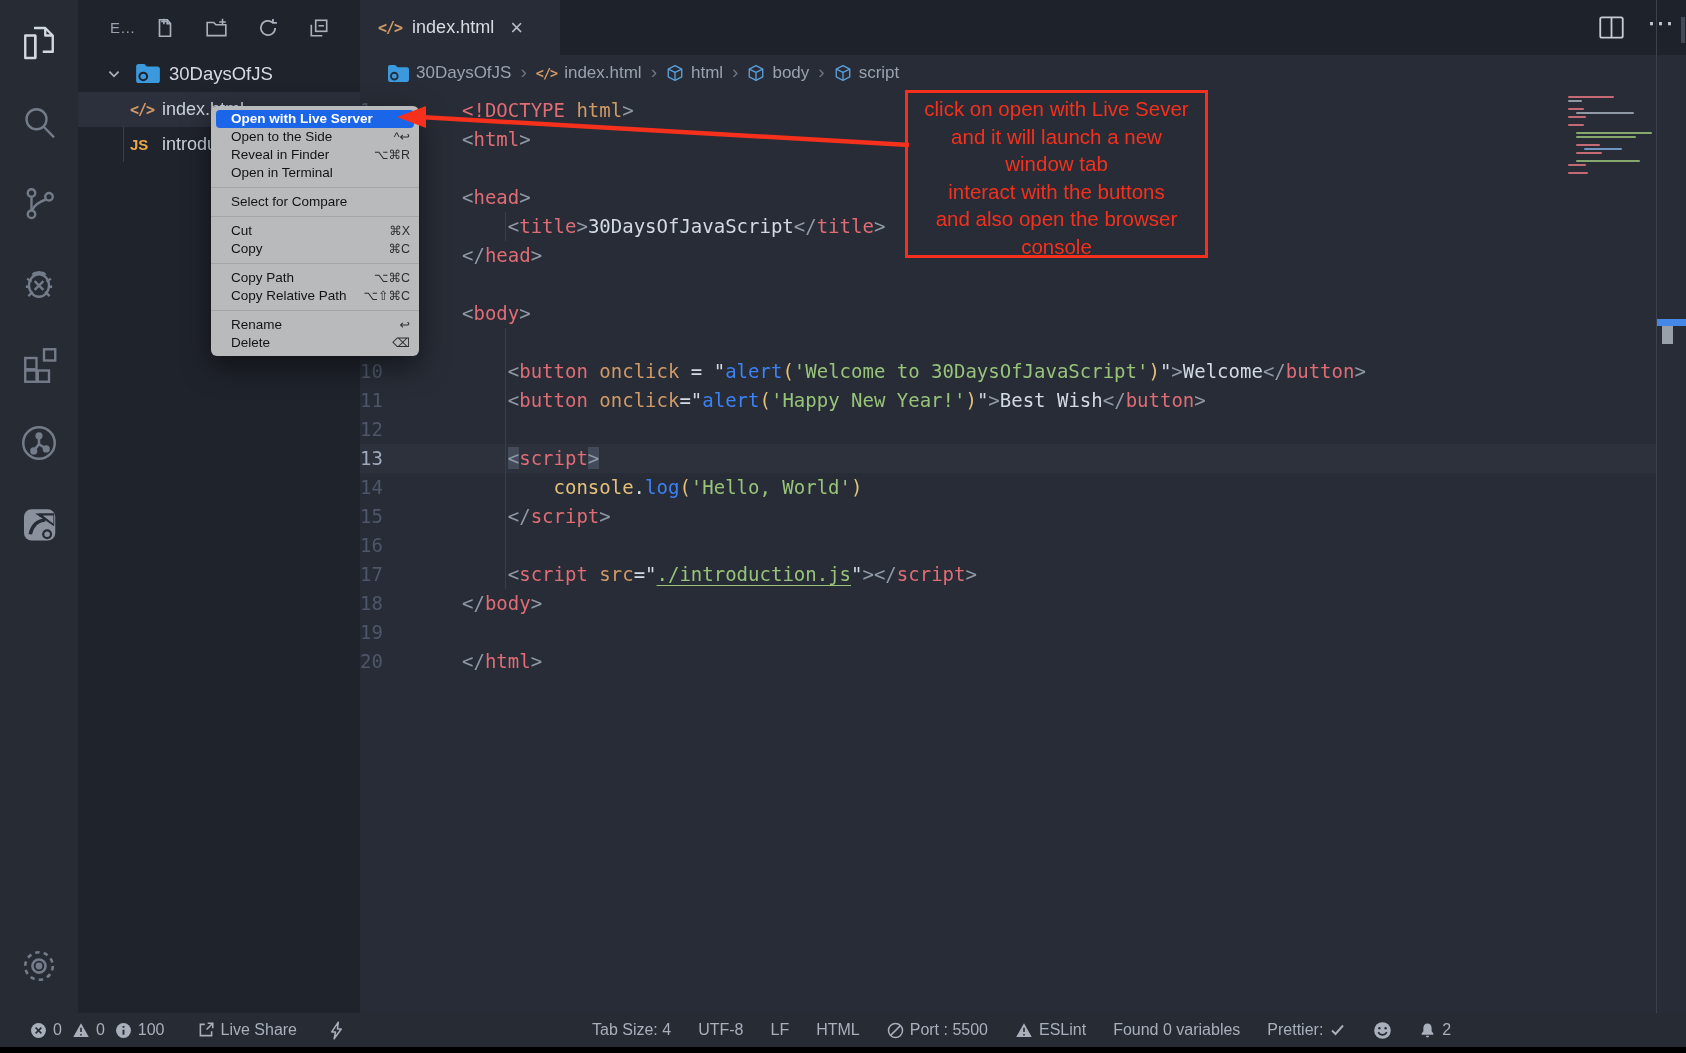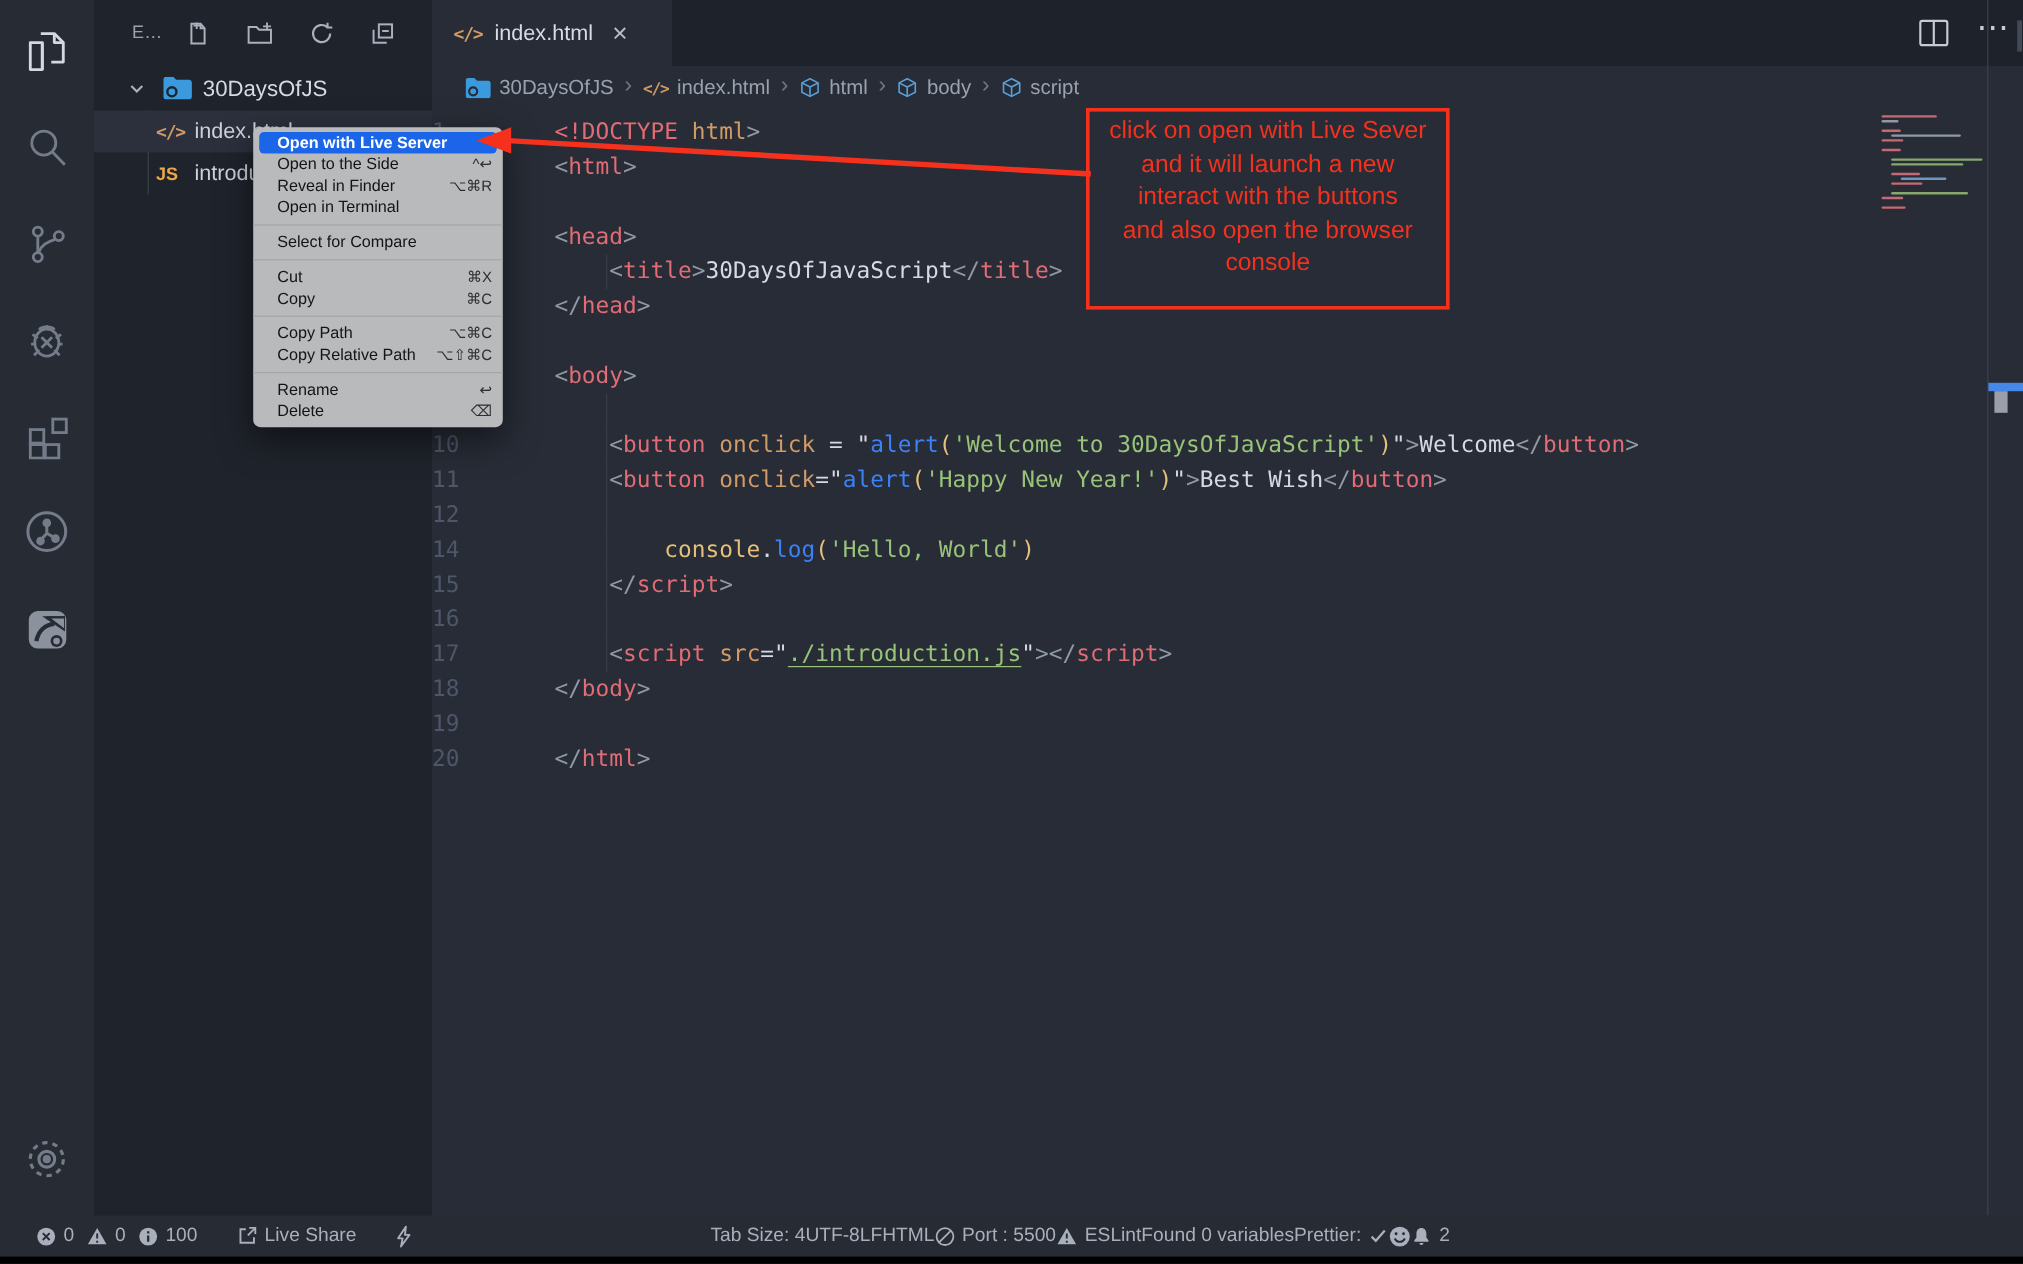--- a/index.html
+++ b/index.html
@@ -58,21 +58,21 @@
   .mi.hl{background:#1a65e8;color:#fff;margin:0 5px;padding:0 4px 0 15px;border-radius:4px;font-weight:600;}
   .msep{height:1px;background:#a4a5a7;margin:5px 0;}
   
   .ann{position:absolute;left:905px;top:90px;width:303px;height:168px;border:3px solid #f5311d;box-sizing:border-box;
        z-index:6;text-align:center;font-size:20.5px;line-height:27.5px;color:#f5311d;padding-top:2px;}
   .arrow-svg{position:absolute;left:390px;top:100px;z-index:11;pointer-events:none;}
   
   .statusbar{position:absolute;left:0;top:1013px;width:1686px;height:34px;background:#262b34;color:#a9afbb;
              font-size:16px;display:flex;align-items:center;z-index:4;}
   .st-left{display:flex;align-items:center;margin-left:30px;gap:10px;}
-  .st-right{position:absolute;left:592px;display:flex;align-items:center;}
+  .st-right{position:absolute;left:592px;display:flex;align-items:center;gap:27px;}
   .st-item{display:flex;align-items:center;gap:6px;cursor:pointer;white-space:nowrap;}
   .bottom-strip{position:absolute;left:0;top:1047px;width:1686px;height:6px;background:#000;}
   svg{display:block;}
 </style>
 </head>
 <body>
 
 <div class="app">
 
   <div class="activitybar">
@@ -273,20 +273,21 @@
       <div class="cl"><span class="num">3</span><span class="ct"></span></div>
       <div class="cl"><span class="num">4</span><span class="ct"><span class="g">&lt;</span><span class="t">head</span><span class="g">&gt;</span></span></div>
       <div class="cl ind"><span class="guide"></span><span class="num">5</span><span class="ct"><span class="w">    </span><span class="g">&lt;</span><span class="t">title</span><span class="g">&gt;</span><span class="w">30DaysOfJavaScript</span><span class="g">&lt;/</span><span class="t">title</span><span class="g">&gt;</span></span></div>
       <div class="cl"><span class="num">6</span><span class="ct"><span class="g">&lt;/</span><span class="t">head</span><span class="g">&gt;</span></span></div>
       <div class="cl"><span class="num">7</span><span class="ct"></span></div>
       <div class="cl"><span class="num">8</span><span class="ct"><span class="g">&lt;</span><span class="t">body</span><span class="g">&gt;</span></span></div>
       <div class="cl ind"><span class="guide"></span><span class="num">9</span><span class="ct"></span></div>
       <div class="cl ind"><span class="guide"></span><span class="num">10</span><span class="ct"><span class="w">    </span><span class="g">&lt;</span><span class="t">button</span><span class="w"> </span><span class="a">onclick</span><span class="w"> = </span><span class="w">"</span><span class="f">alert</span><span class="y">(</span><span class="s">'Welcome to 30DaysOfJavaScript'</span><span class="y">)</span><span class="w">"</span><span class="g">&gt;</span><span class="w">Welcome</span><span class="g">&lt;/</span><span class="t">button</span><span class="g">&gt;</span></span></div>
       <div class="cl ind"><span class="guide"></span><span class="num">11</span><span class="ct"><span class="w">    </span><span class="g">&lt;</span><span class="t">button</span><span class="w"> </span><span class="a">onclick</span><span class="w">=</span><span class="w">"</span><span class="f">alert</span><span class="y">(</span><span class="s">'Happy New Year!'</span><span class="y">)</span><span class="w">"</span><span class="g">&gt;</span><span class="w">Best Wish</span><span class="g">&lt;/</span><span class="t">button</span><span class="g">&gt;</span></span></div>
       <div class="cl ind"><span class="guide"></span><span class="num">12</span><span class="ct"></span></div>
+      <div class="cl ind active"><span class="guide"></span><span class="num">13</span><span class="ct"><span class="w">    </span><span class="gh">&lt;</span><span class="t">script</span><span class="gh">&gt;</span></span></div>
       <div class="cl ind"><span class="guide"></span><span class="num">14</span><span class="ct"><span class="w">        </span><span class="y">console</span><span class="w">.</span><span class="f">log</span><span class="y">(</span><span class="s">'Hello, World'</span><span class="y">)</span></span></div>
       <div class="cl ind"><span class="guide"></span><span class="num">15</span><span class="ct"><span class="w">    </span><span class="g">&lt;/</span><span class="t">script</span><span class="g">&gt;</span></span></div>
       <div class="cl ind"><span class="guide"></span><span class="num">16</span><span class="ct"></span></div>
       <div class="cl ind"><span class="guide"></span><span class="num">17</span><span class="ct"><span class="w">    </span><span class="g">&lt;</span><span class="t">script</span><span class="w"> </span><span class="a">src</span><span class="w">=</span><span class="w">"</span><span class="u">./introduction.js</span><span class="w">"</span><span class="g">&gt;</span><span class="g">&lt;/</span><span class="t">script</span><span class="g">&gt;</span></span></div>
       <div class="cl"><span class="num">18</span><span class="ct"><span class="g">&lt;/</span><span class="t">body</span><span class="g">&gt;</span></span></div>
       <div class="cl"><span class="num">19</span><span class="ct"></span></div>
       <div class="cl"><span class="num">20</span><span class="ct"><span class="g">&lt;/</span><span class="t">html</span><span class="g">&gt;</span></span></div>
     </div>
 
   <div class="minimap">
@@ -311,20 +312,21 @@
       <div class="mm-bar" style="width: 0px; margin-left: 0px; background: transparent;"></div>
       <div class="mm-bar" style="width: 20px; margin-left: 0px; background: rgb(197, 106, 114);"></div>
     </div>
   <div class="ov-sep"></div>
   <div class="ov-blue"></div>
   <div class="ov-thumb"></div>
 
   <div class="ann">
       <div>click on open with Live Sever</div>
       <div>and it will launch a new</div>
+      <div>window tab</div>
       <div>interact with the buttons</div>
       <div>and also open the browser</div>
       <div>console</div>
     </div>
 
   <svg class="arrow-svg" width="540" height="64">
     <line x1="519" y1="45" x2="30" y2="17" stroke="#f5311d" stroke-width="4.5"></line>
     <polygon points="7,17 36,6 36,28" fill="#f5311d"></polygon>
   </svg>
 

